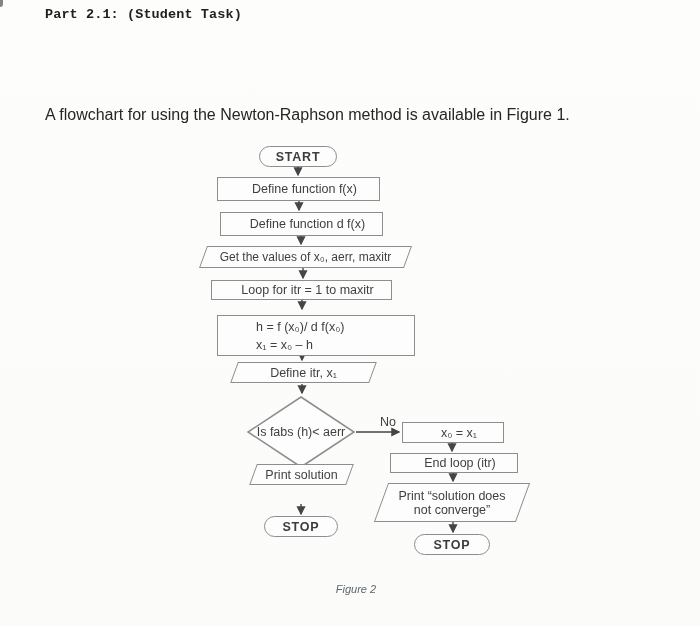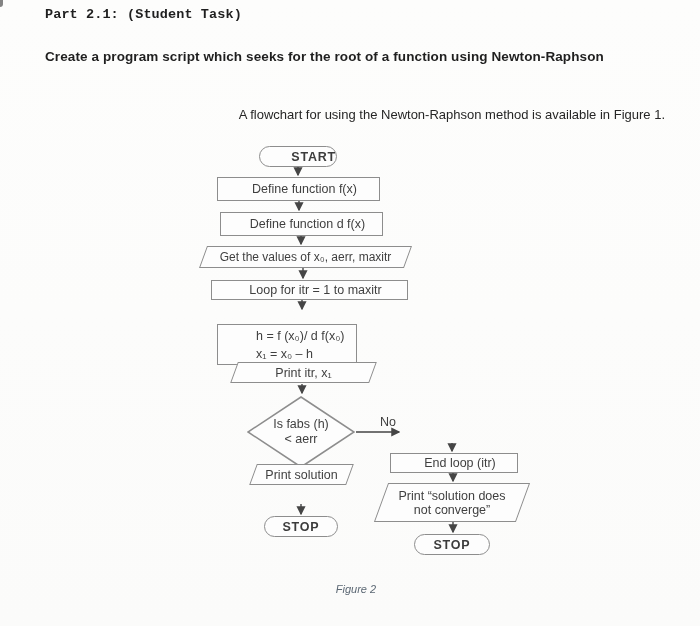--- a/index.html
+++ b/index.html
@@ -17,21 +17,21 @@
     letter-spacing:.1px;
     font-family:Liberation Mono, monospace;
   }
   .doc-task{
     position:absolute;left:45px;top:44px;width:620px;
     font-size:13.5px;font-weight:bold;color:#1f1f1f;line-height:25px;
     letter-spacing:.1px;
   }
   .doc-intro{
     position:absolute;left:45px;top:106px;width:620px;
-    font-size:13px;color:#262626;line-height:18px;text-align:right;
+    font-size:16px;color:#262626;line-height:18px;
   }
   .scan-artifact{
     position:absolute;left:0;top:0;width:3px;height:7px;
     background:#6d6d6d;opacity:.85;border-bottom-right-radius:3px;
   }
   
   .node{
     position:absolute;display:flex;align-items:center;justify-content:center;
     font-size:12.5px;color:#3f3f3f;text-align:center;line-height:14px;
     box-sizing:border-box;
@@ -49,42 +49,41 @@
     transform:skewX(-20deg);
   }
   .para-label{position:relative;z-index:1;}
   .multiline{flex-direction:column;}
   .compute-box{
     align-items:flex-start;flex-direction:column;justify-content:center;
     text-align:left;padding-left:38px;line-height:18px;
   }
   .diamond-svg{position:absolute;inset:0;}
   .diamond-text{
-    position:relative;z-index:1;display:flex;flex-direction:column;
+    position:relative;z-index:1;display:flex;flex-direction:row;
     line-height:15px;
   }
   .branch-label{
     position:absolute;font-size:12.5px;color:#3f3f3f;font-weight:normal;
   }
   .fig-caption{
     position:absolute;left:300px;top:583px;width:112px;text-align:center;
     font-size:11px;font-style:italic;color:#5c6874;
   }
   .overlay{position:absolute;left:0;top:0;pointer-events:none;}
 </style>
 </head>
 <body>
 
 <div id="page">
 
   <div class="scan-artifact"></div>
 
   <div class="doc-heading">Part 2.1: (Student Task)</div>
   <div class="doc-task">
-    <div>Create a program script which seeks for the root of a function using Newton-Raphson</div>
   </div>
   <div class="doc-intro">A flowchart for using the Newton-Raphson method is available in Figure 1.</div>
 
   <svg class="overlay" width="700" height="626">
     <defs>
       <marker id="ah" viewBox="0 0 10 10" refX="8.5" refY="5" markerWidth="6.5" markerHeight="6.5" orient="auto-start-reverse">
         <path d="M0,0 L10,5 L0,10 z" fill="#454545"></path>
       </marker>
     </defs>
     <g stroke="#454545" stroke-width="1.4">
@@ -97,64 +96,67 @@
       <line x1="302" y1="384" x2="302" y2="393" marker-end="url(#ah)"></line>
       <line x1="356" y1="432" x2="399" y2="432" marker-end="url(#ah)"></line>
       <line x1="452" y1="443" x2="452" y2="451" marker-end="url(#ah)"></line>
       <line x1="453" y1="473" x2="453" y2="481" marker-end="url(#ah)"></line>
       <line x1="453" y1="522" x2="453" y2="532" marker-end="url(#ah)"></line>
       <line x1="301" y1="469" x2="301" y2="480" marker-end="url(#ah)"></line>
       <line x1="301" y1="504" x2="301" y2="514" marker-end="url(#ah)"></line>
     </g>
   </svg>
 
-  <div class="node oval" style="left:259px;top:146px;width:78px;height:21px;justify-content:flex-end;">
+  <div class="node oval" style="left:259px;top:146px;width:78px;height:21px;">
     <span>START</span>
   </div>
 
   <div class="node rect" style="left:217px;top:177px;width:163px;height:24px;">
     <span>Define function f(x)</span>
   </div>
 
   <div class="node" style="left:203px;top:246px;width:205px;height:22px;">
     <div class="para-bg"></div>
     <span class="para-label" style="font-size:12px;">Get the values of x₀, aerr, maxitr</span>
   </div>
 
   <div class="node rect" style="left:220px;top:212px;width:163px;height:24px;">
     <span>Define function d f(x)</span>
   </div>
 
-  <div class="node rect" style="left:211px;top:280px;width:197px;height:20px;">
+  <div class="node rect" style="left:211px;top:280px;width:181px;height:20px;">
     <span>Loop for itr = 1 to maxitr</span>
   </div>
 
-  <div class="node rect compute-box" style="left:217px;top:324px;width:140px;height:41px;">
+  <div class="node rect compute-box" style="left:217px;top:315px;width:198px;height:41px;">
     <div>h = f (x₀)/ d f(x₀)</div>
     <div>x₁ = x₀ – h</div>
   </div>
 
   <div class="node" style="left:234px;top:362px;width:139px;height:21px;">
     <div class="para-bg"></div>
-    <span class="para-label">Print itr, x₁</span>
+    <span class="para-label">Define itr, x₁</span>
   </div>
 
   <div class="node" style="left:247px;top:396px;width:108px;height:72px;">
     <svg class="diamond-svg" width="108" height="72">
       <polygon points="54,1 107,36 54,71 1,36" fill="#fdfdfd" stroke="#8d8d8d" stroke-width="1.5"></polygon>
     </svg>
     <div class="diamond-text">
       <span>Is fabs (h)</span>
       <span>&lt; aerr</span>
     </div>
   </div>
 
   <span class="branch-label" style="left:362px;top:415px;margin-left:18px;">No</span>
   <span class="branch-label" style="left:309px;top:465px;">Yes</span>
 
+  <div class="node rect" style="left:402px;top:422px;width:102px;height:21px;">
+    <span>x₀ = x₁</span>
+  </div>
 
   <div class="node rect" style="left:390px;top:453px;width:128px;height:20px;">
     <span>End loop (itr)</span>
   </div>
 
   <div class="node multiline" style="left:381px;top:483px;width:142px;height:39px;">
     <div class="para-bg"></div>
     <span class="para-label">Print “solution does</span>
     <span class="para-label">not converge”</span>
   </div>

